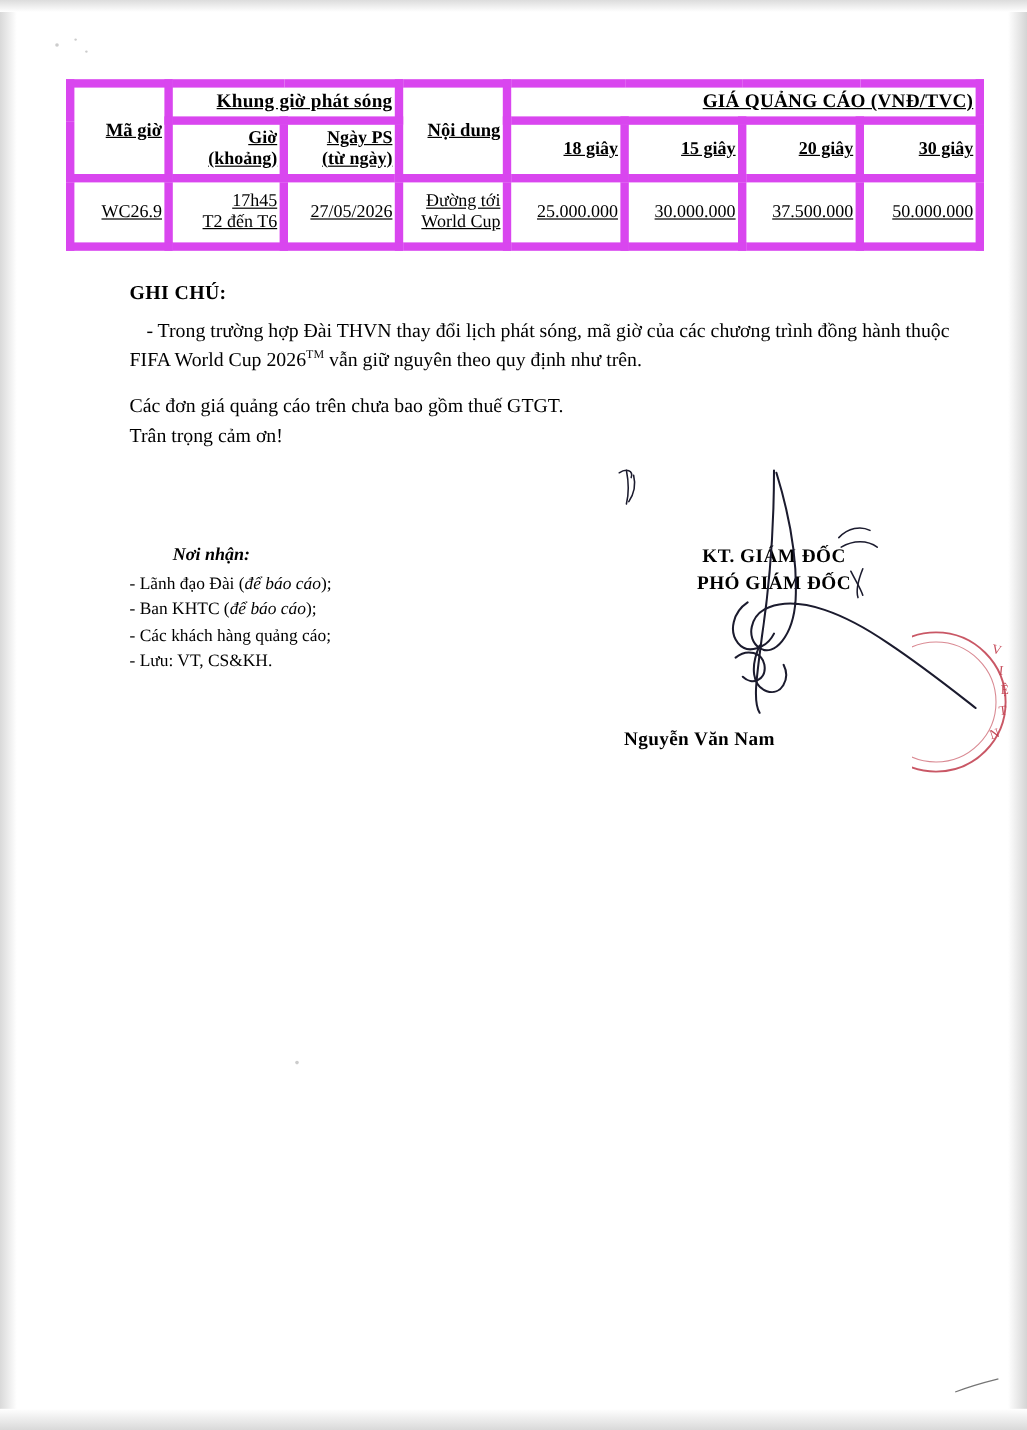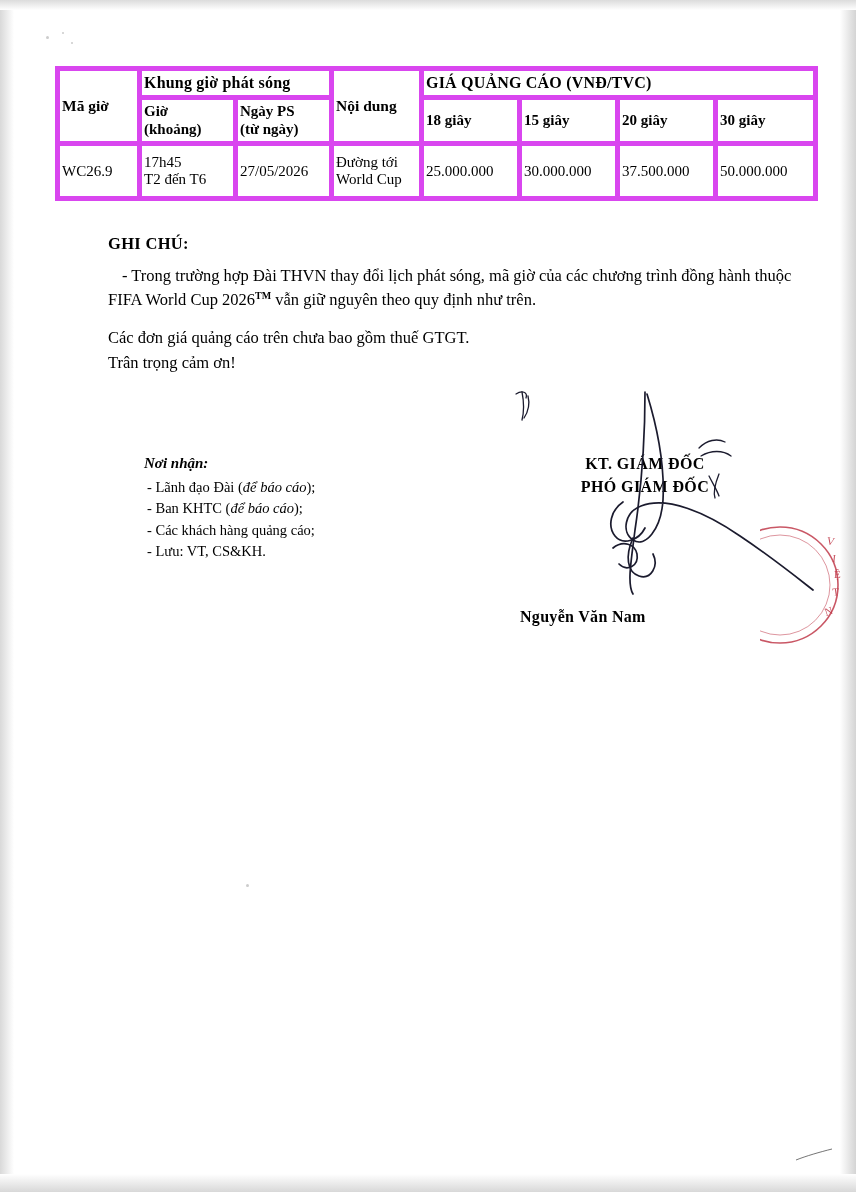--- a/index.html
+++ b/index.html
@@ -53,26 +53,27 @@
   
   .rate-table {
     position: absolute;
     left: 55px;
     top: 66px;
     width: 758px;
     border-collapse: collapse;
     table-layout: fixed;
   }
   .rate-table td, .rate-table th {
-    border: 5px solid #d946ef;
-    text-align: left;
+    border: 7px solid #d946ef;
+    text-align: right;
     vertical-align: middle;
     font-size: 15.5px;
     padding: 3px 2px;
     line-height: 1.15;
+    text-decoration: underline;
   }
   .rate-table th {
     font-weight: bold;
   }
   .rate-table .hdr-big {
     font-size: 16px;
     letter-spacing: .2px;
   }
   .rate-table .cell-sub {
     font-size: 15px;
@@ -101,21 +102,21 @@
     line-height: 1.45;
     margin: 0 0 6px 0;
     text-indent: 14px;
   }
   .note-para {
     font-size: 16.5px;
     line-height: 1.5;
     margin: 0;
   }
   .gap-before { margin-top: 14px; }
-  .tm { font-size: 10px; vertical-align: super; font-weight: bold; }
+  .tm { font-size: 10px; vertical-align: super; }
 
   
   .recipients {
     position: absolute;
     left: 108px;
     top: 455px;
     width: 320px;
   }
   .recipients-title {
     font-style: italic;
@@ -125,21 +126,20 @@
     margin-left: 36px;
   }
   .recipients ul {
     list-style: none;
     margin: 0;
     padding: 0;
   }
   .recipients li {
     font-size: 14.5px;
     line-height: 1.48;
-    margin-left: 39px;
   }
   .recipients li i { font-style: italic; }
 
   
   .sig-block {
     position: absolute;
     left: 520px;
     top: 452px;
     width: 250px;
     text-align: center;

